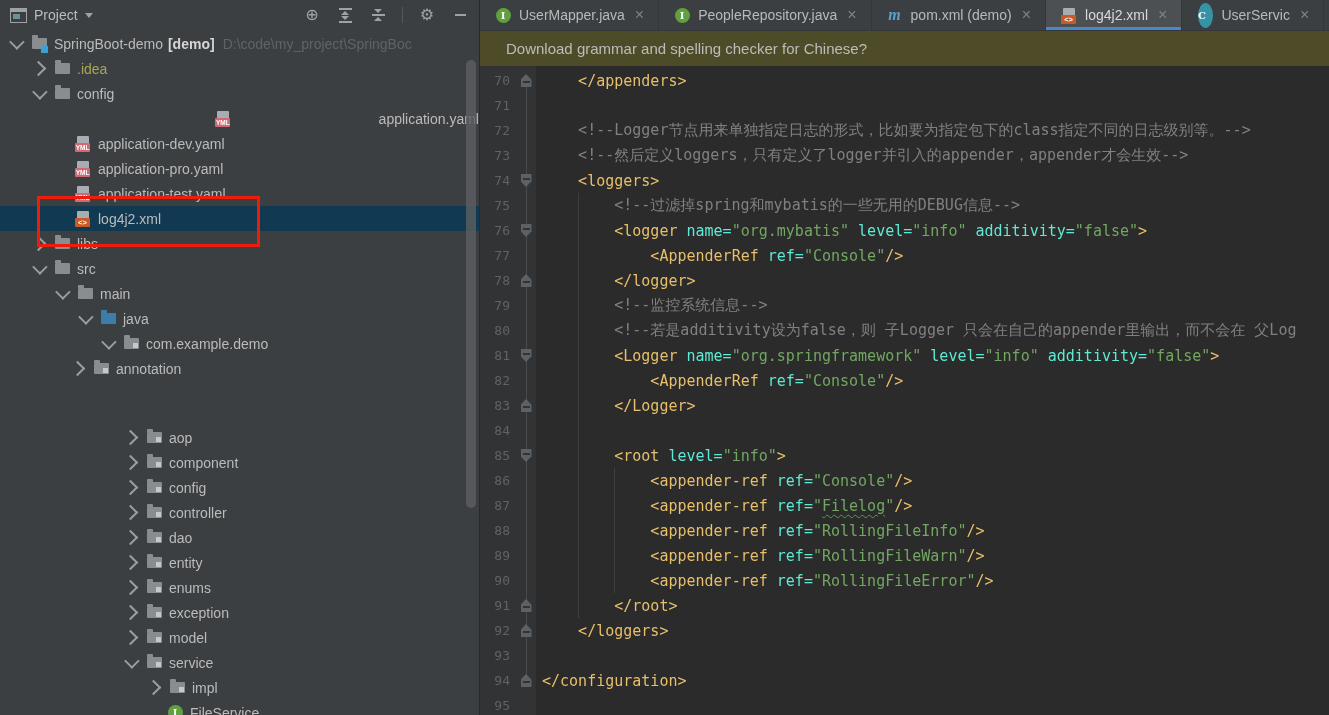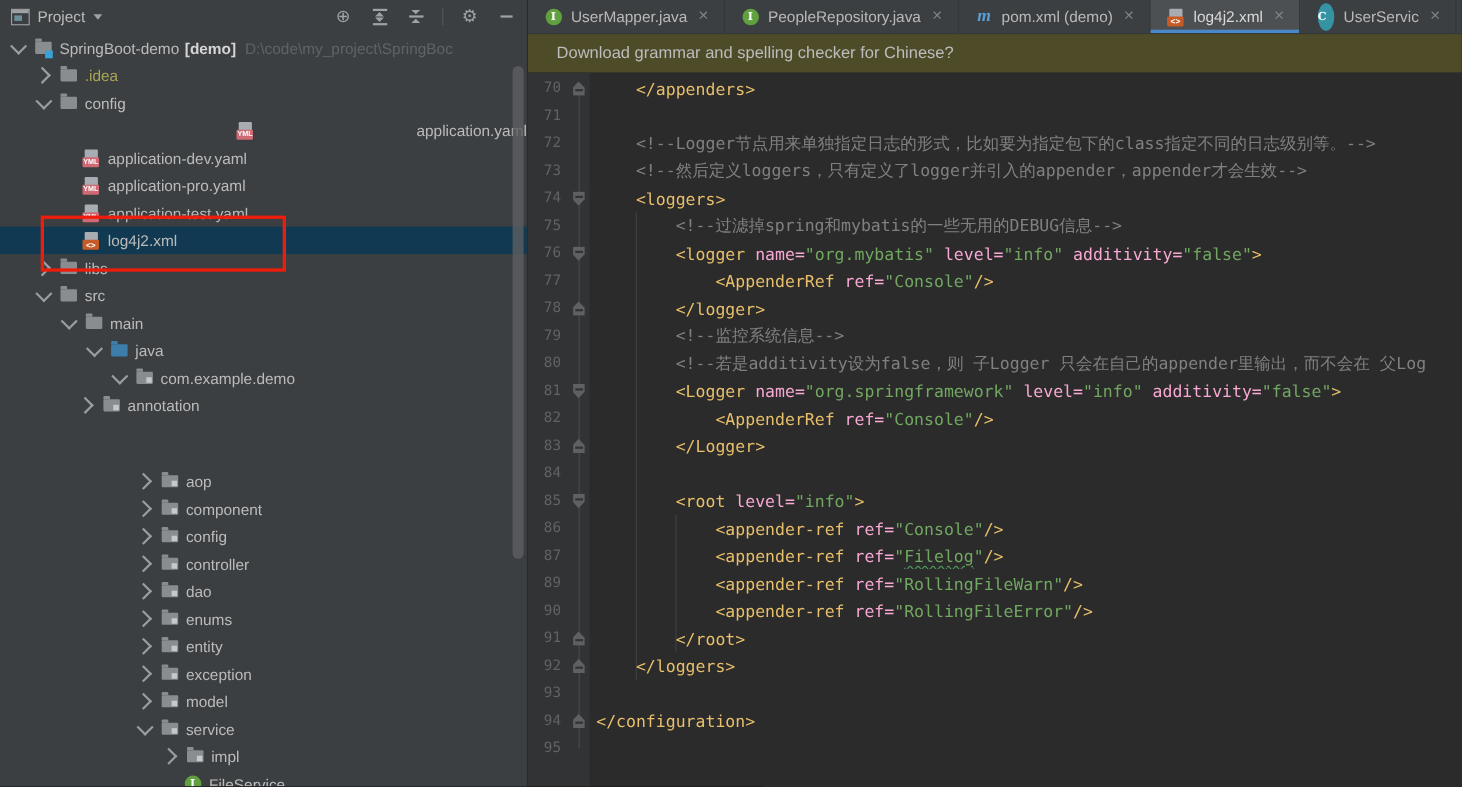--- a/index.html
+++ b/index.html
@@ -74,21 +74,21 @@
   .fm{width:11px;height:13px;background:#5d6164;position:relative;cursor:pointer;}
   .fm.down{clip-path:polygon(0 0,100% 0,100% 55%,50% 100%,0 55%);}
   .fm.up{clip-path:polygon(50% 0,100% 45%,100% 100%,0 100%,0 45%);}
   .fm.down::after{content:"";position:absolute;left:2px;right:2px;top:4px;height:2px;background:#313335;}
   .fm.up::after{content:"";position:absolute;left:2px;right:2px;top:7px;height:2px;background:#313335;}
   .fline{position:absolute;left:46px;top:20px;width:1px;height:594px;background:#494c4e;z-index:0;}
   .guide{position:absolute;width:1px;background:#3d4042;z-index:0;}
   .g1{left:98px;top:127px;height:425px;}
   .g2{left:134px;top:402px;height:125px;}
   .s-tag{color:#e8bf6a;}
-  .s-attr{color:#f9a8d4;}
+  .s-attr{color:#5eead4;}
   .s-val{color:#71a761;}
   .s-com{color:#808080;}
   .s-typo{color:#71a761;text-decoration:underline wavy #4e9e5a 1px;text-underline-offset:3px;}
 </style>
 </head>
 <body>
 
 <div class="app">
 
   <aside class="panel">
@@ -271,28 +271,28 @@
           <span class="ic">
             <i class="fico pkg"></i>
           </span>
           <span class="lbl">dao</span>
         </div>
         <div class="trow" style="padding-left: 125px;">
           <span class="chev right"></span>
           <span class="ic">
             <i class="fico pkg"></i>
           </span>
+          <span class="lbl">entity</span>
+        </div>
+        <div class="trow" style="padding-left: 125px;">
+          <span class="chev right"></span>
+          <span class="ic">
+            <i class="fico pkg"></i>
+          </span>
           <span class="lbl">enums</span>
-        </div>
-        <div class="trow" style="padding-left: 125px;">
-          <span class="chev right"></span>
-          <span class="ic">
-            <i class="fico pkg"></i>
-          </span>
-          <span class="lbl">entity</span>
         </div>
         <div class="trow" style="padding-left: 125px;">
           <span class="chev right"></span>
           <span class="ic">
             <i class="fico pkg"></i>
           </span>
           <span class="lbl">exception</span>
         </div>
         <div class="trow" style="padding-left: 125px;">
           <span class="chev right"></span>
@@ -487,20 +487,25 @@
             <span class="ln">86</span>
             <span class="fslot"></span>
             <span class="ct"><span class="s-tag">            &lt;appender-ref</span><span class="s-attr"> ref=</span><span class="s-val">"Console"</span><span class="s-tag">/&gt;</span></span>
           </div>
           <div class="cl">
             <span class="ln">87</span>
             <span class="fslot"></span>
             <span class="ct"><span class="s-tag">            &lt;appender-ref</span><span class="s-attr"> ref=</span><span class="s-val">"</span><span class="s-typo">Filelog</span><span class="s-val">"</span><span class="s-tag">/&gt;</span></span>
           </div>
           <div class="cl">
+            <span class="ln">88</span>
+            <span class="fslot"></span>
+            <span class="ct"><span class="s-tag">            &lt;appender-ref</span><span class="s-attr"> ref=</span><span class="s-val">"RollingFileInfo"</span><span class="s-tag">/&gt;</span></span>
+          </div>
+          <div class="cl">
             <span class="ln">89</span>
             <span class="fslot"></span>
             <span class="ct"><span class="s-tag">            &lt;appender-ref</span><span class="s-attr"> ref=</span><span class="s-val">"RollingFileWarn"</span><span class="s-tag">/&gt;</span></span>
           </div>
           <div class="cl">
             <span class="ln">90</span>
             <span class="fslot"></span>
             <span class="ct"><span class="s-tag">            &lt;appender-ref</span><span class="s-attr"> ref=</span><span class="s-val">"RollingFileError"</span><span class="s-tag">/&gt;</span></span>
           </div>
           <div class="cl">

